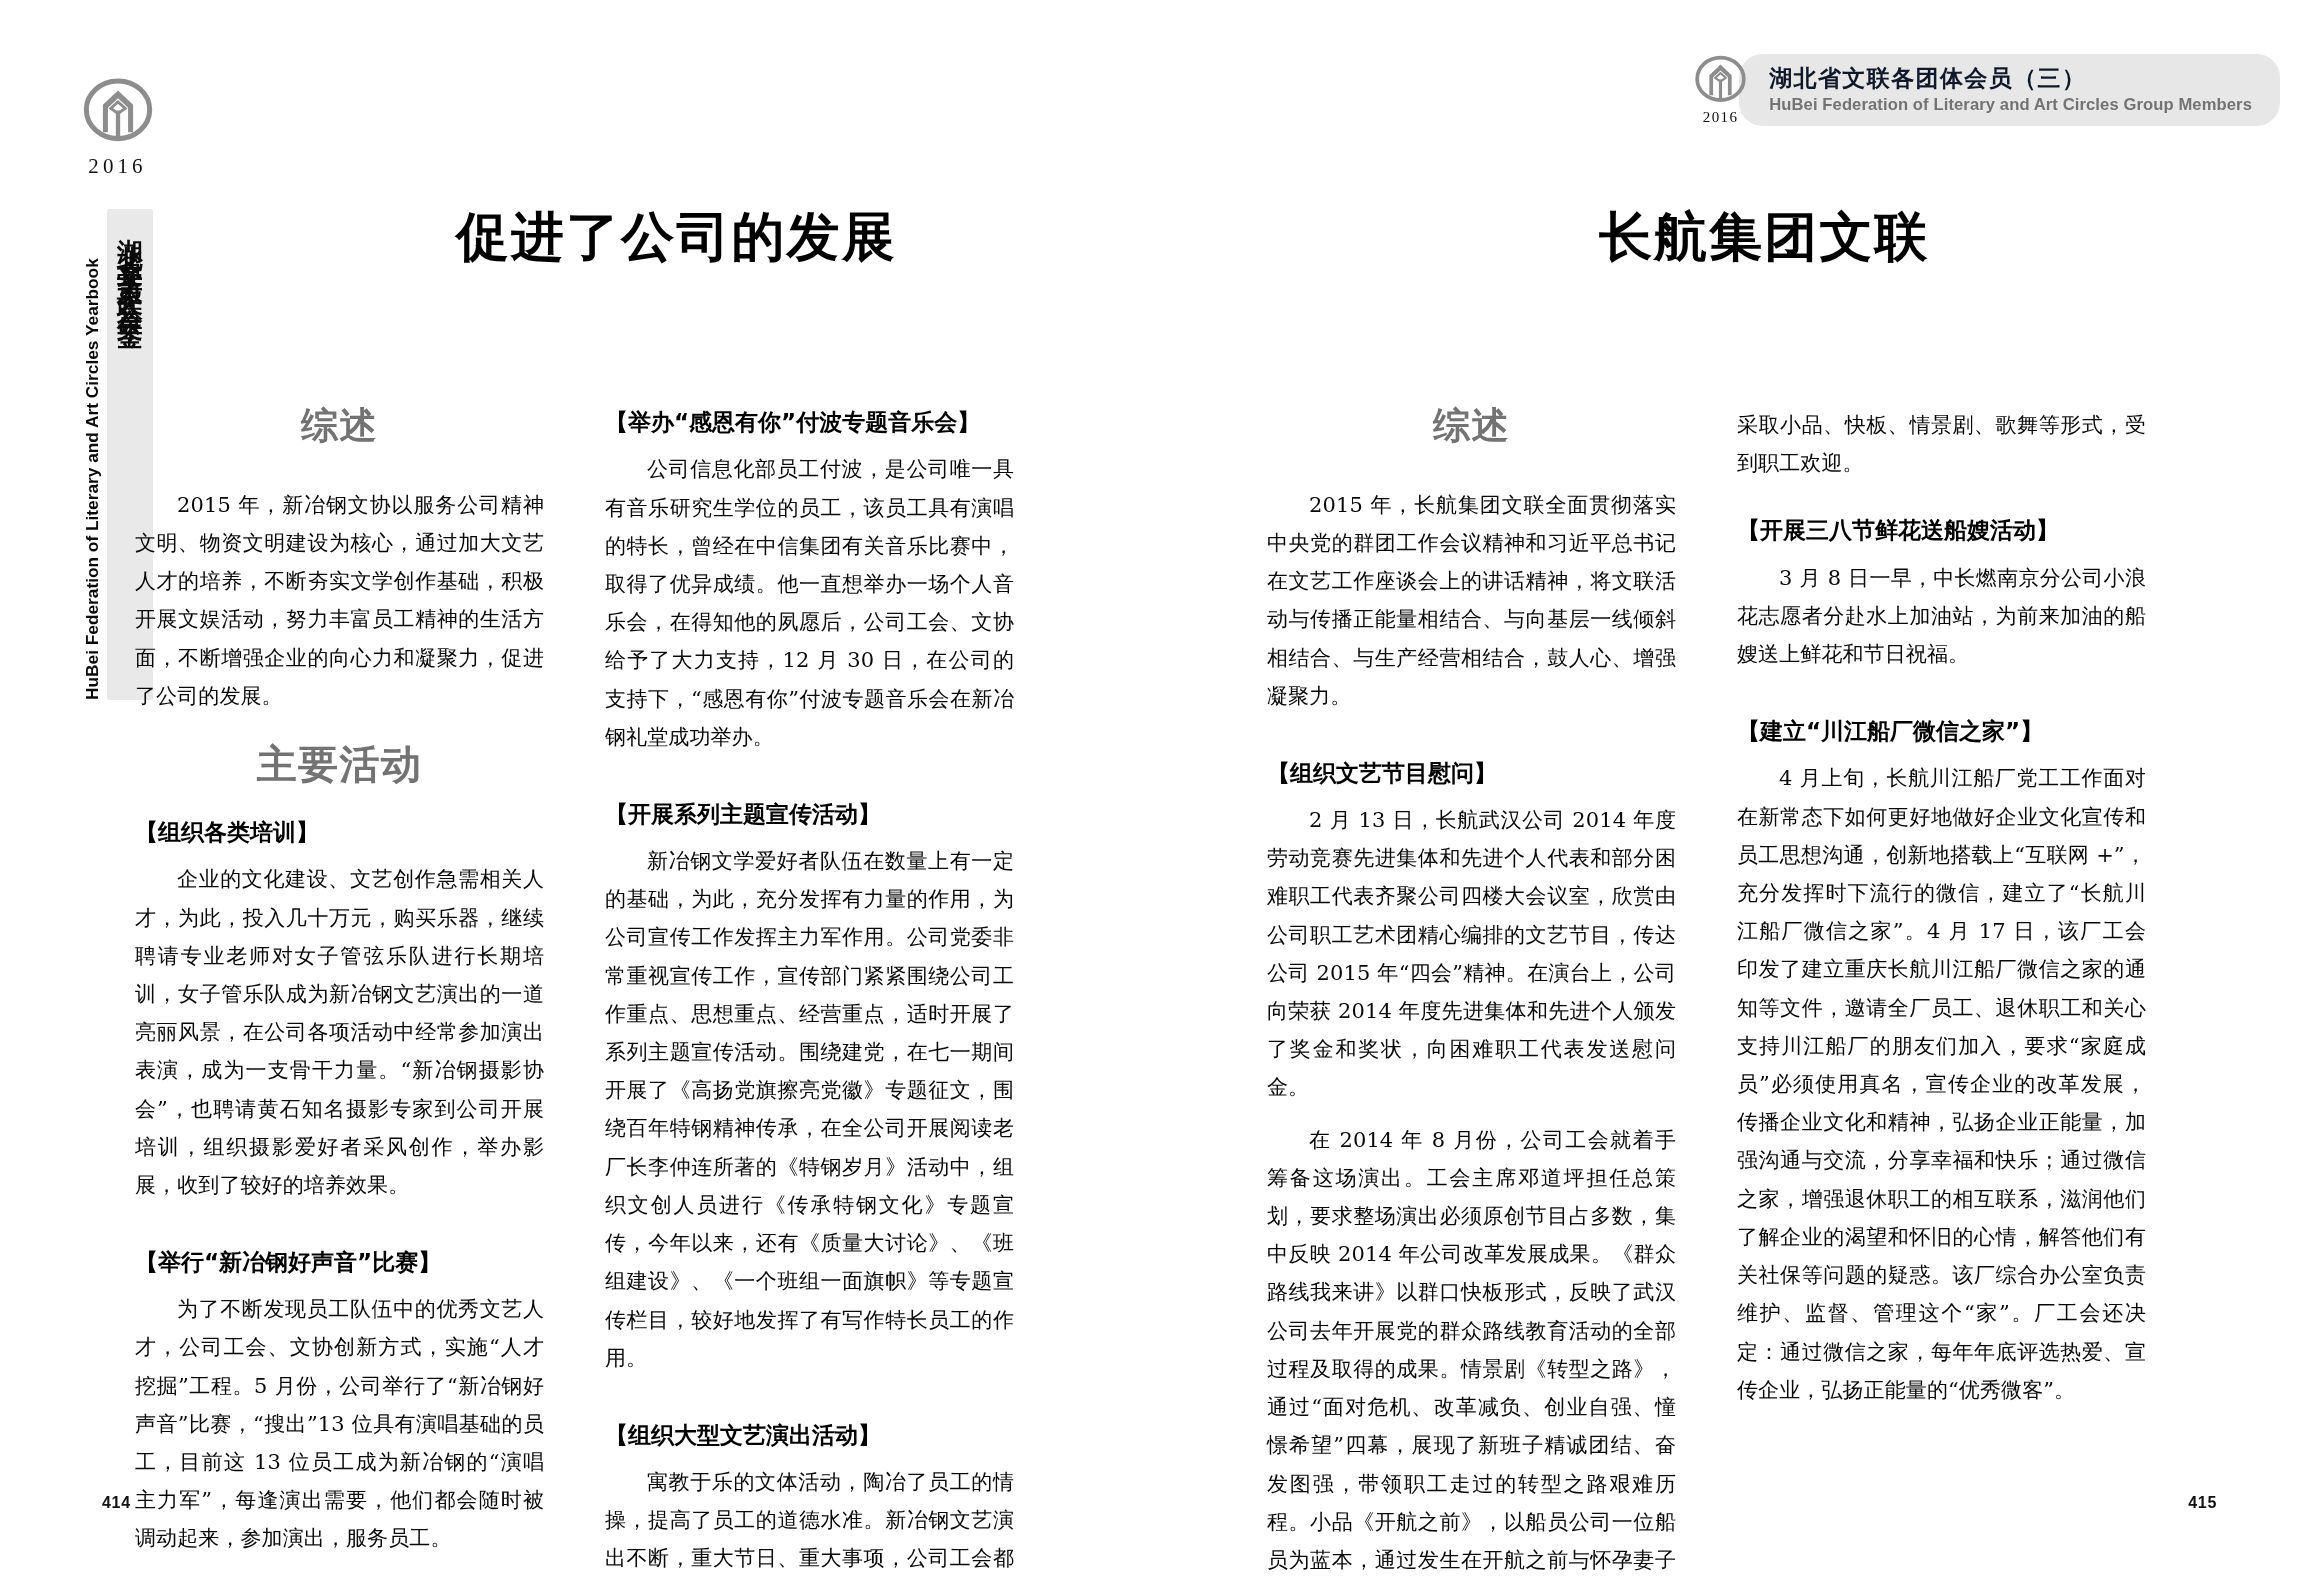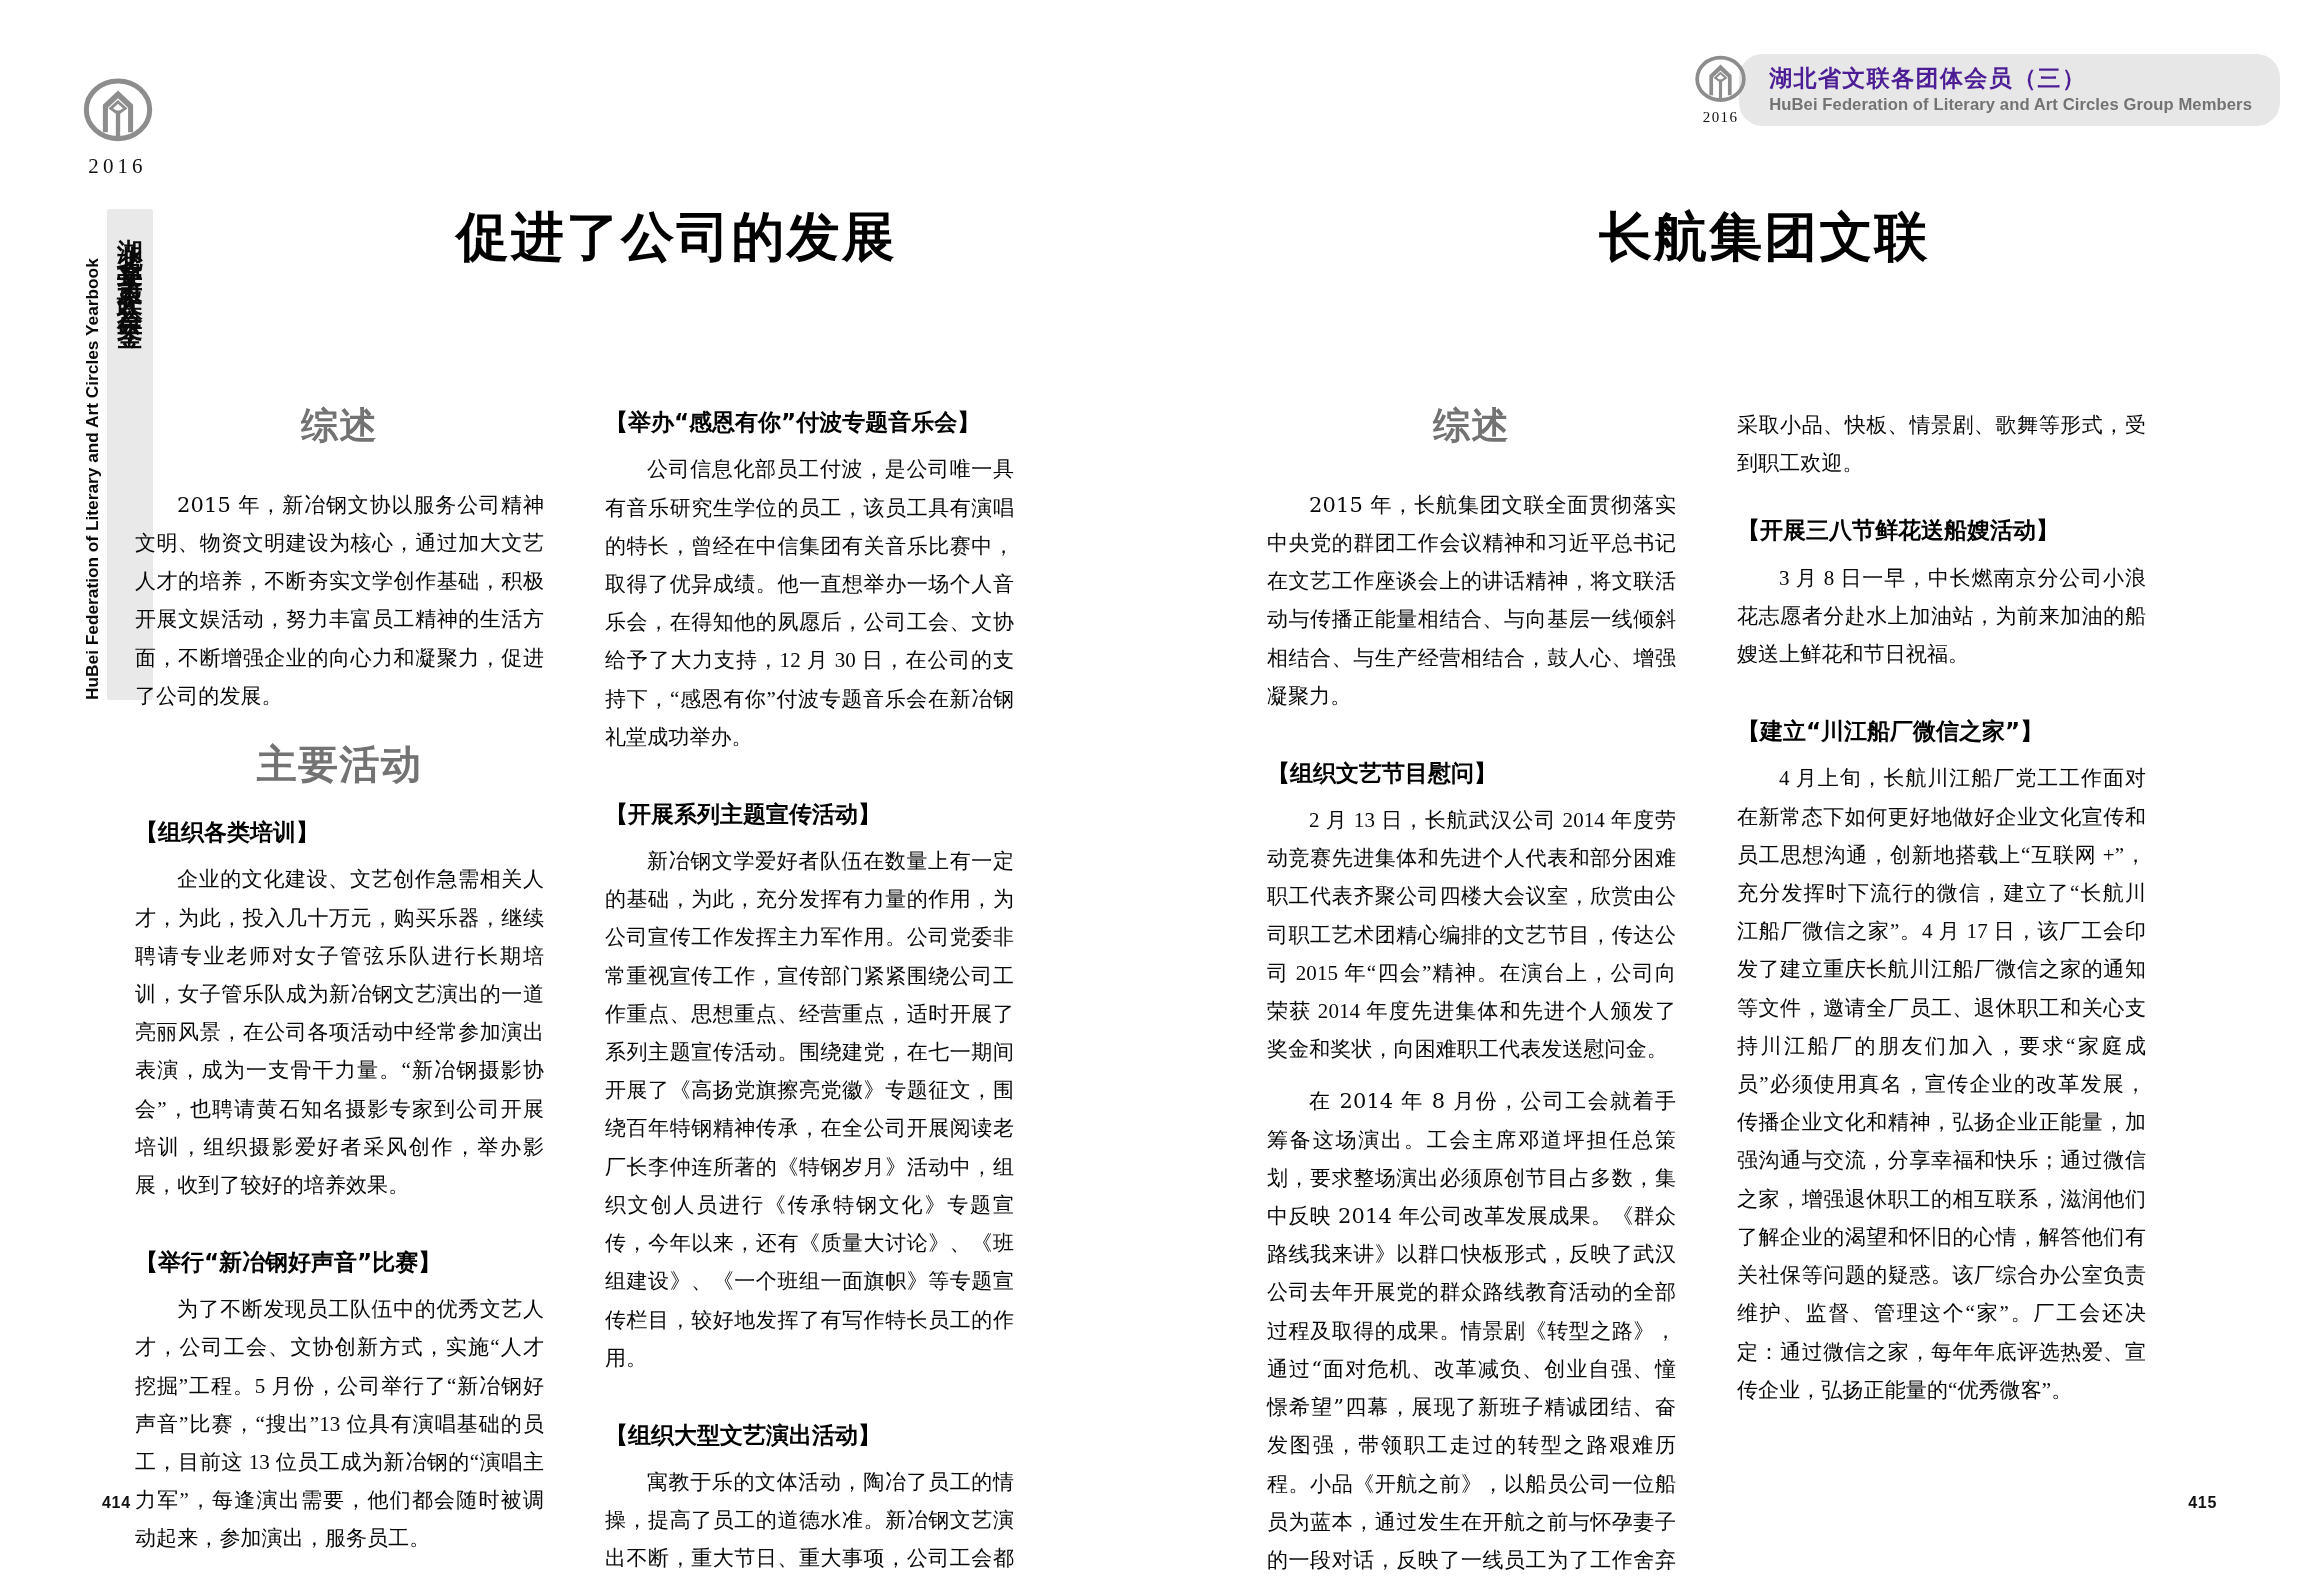--- a/index.html
+++ b/index.html
@@ -116,21 +116,21 @@
     padding: 9.7px 28px 11px 30px;
     margin-left: -19.4px;
     min-width: 453px;
     box-sizing: border-box;
   }
   .rhead-cn {
     font-family: "DejaVu Sans", sans-serif;
     font-weight: bold;
     font-size: 23px;
     letter-spacing: 1.4px;
-    color: #4c1d95;
+    color: #0f172a;
     line-height: 1.25;
   }
   .rhead-en {
     font-family: "Liberation Sans", sans-serif;
     font-weight: bold;
     font-size: 16.6px;
     color: #737373;
     letter-spacing: 0.1px;
     margin-top: 2.8px;
   }
@@ -181,21 +181,21 @@
 
   .sub-head {
     font-family: "DejaVu Sans", sans-serif;
     font-weight: bold;
     font-size: 23px;
     color: #000;
     letter-spacing: 0px;
     margin: 0 0 4.1px 0;
     line-height: 1.45;
   }
-  .sub-head + .para { margin-top: 11px; font-family: Liberation Serif, serif; }
+  .sub-head + .para { margin-top: 11px; }
 
   .para {
     font-family: "DejaVu Serif", serif;
     font-size: 21px;
     line-height: 1.82;
     color: #080808;
     text-align: justify;
     text-justify: inter-character;
     margin: 0 0 14px 0;
     text-indent: 2em;

